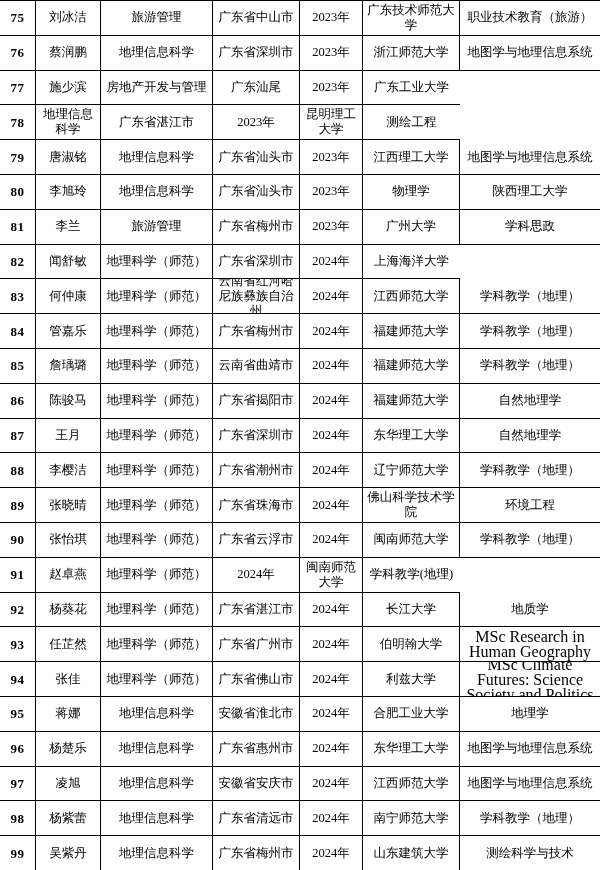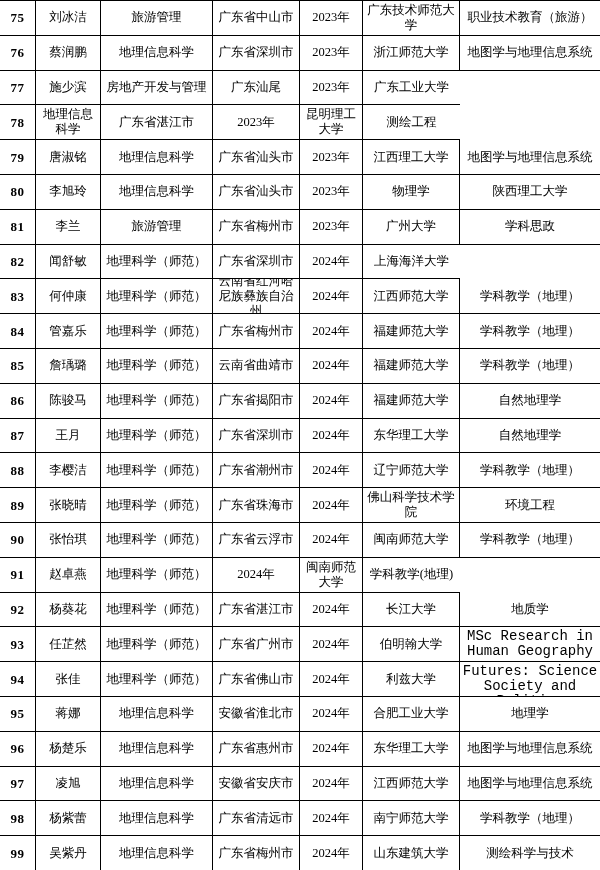--- a/index.html
+++ b/index.html
@@ -40,22 +40,22 @@
     padding: 0 2px;
     min-height: 0;
   }
   .row .cell:last-child { border-right: none; }
   .col-no {
     font-weight: 700;
     font-size: 13px;
     letter-spacing: 0.5px;
   }
   .latin {
-    font-family: Liberation Mono, monospace;
-    font-size: 14px;
+    font-family: Liberation Serif, serif;
+    font-size: 16px;
     line-height: 15px;
   }
 </style>
 </head>
 <body>
 
 <div class="table-wrap">
   <div class="grid-table">
       <div class="row">
     <div class="cell col-no">75</div>

